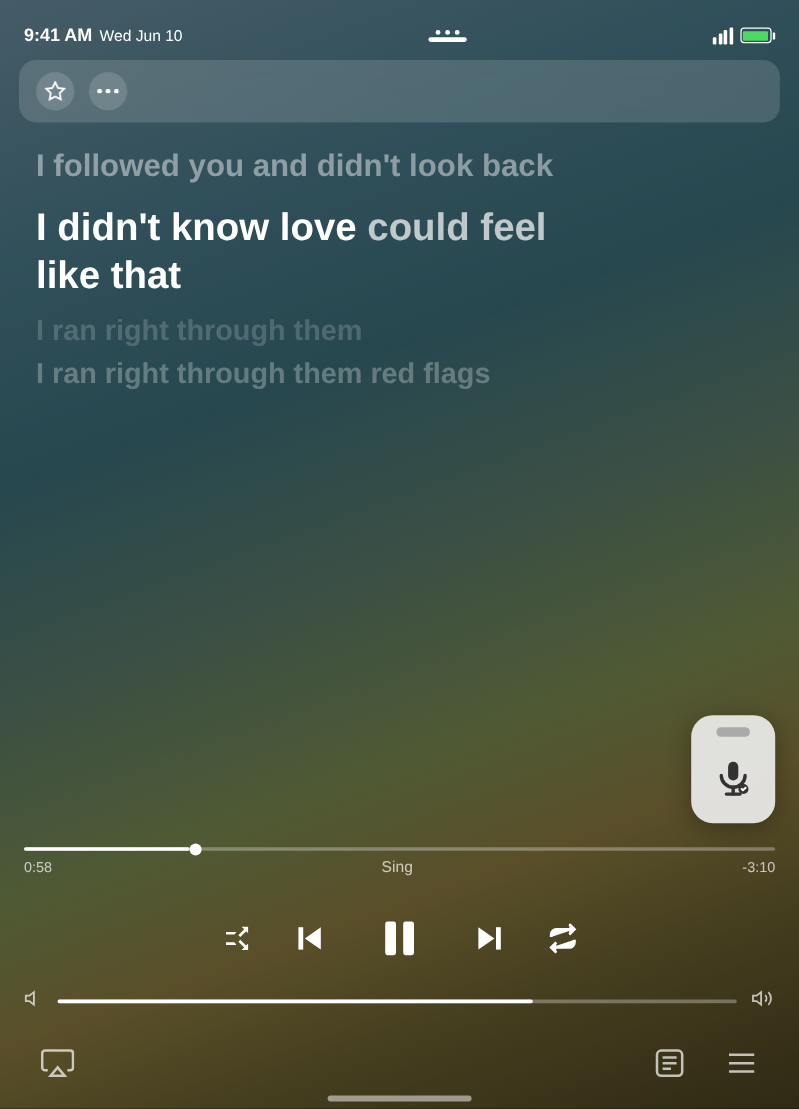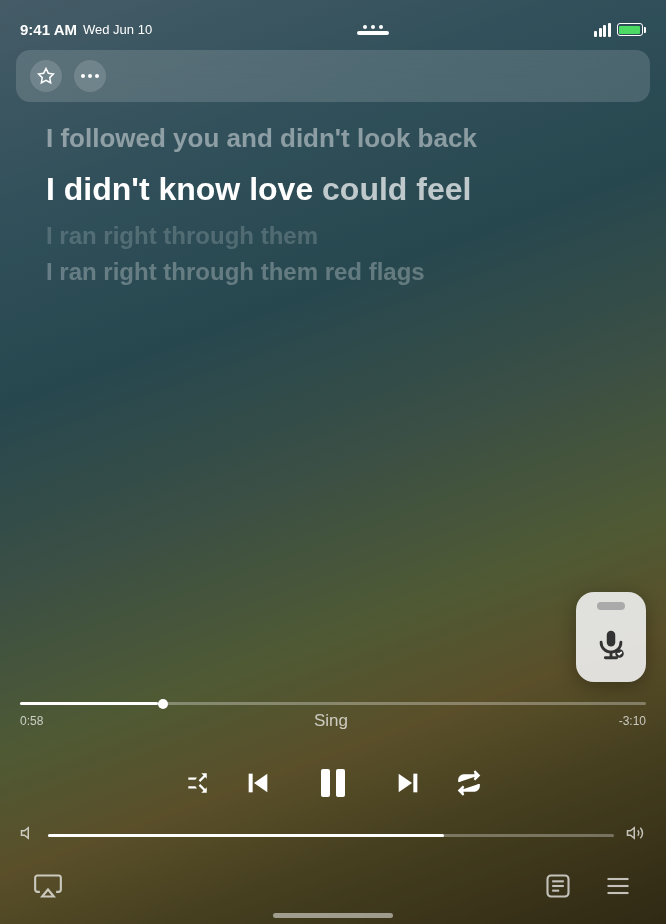--- a/index.html
+++ b/index.html
@@ -224,21 +224,20 @@
       gap: 0;
       position: relative;
     }
 
     .lyric-line {
       color: rgba(255,255,255,0.45);
       font-size: 26px;
       font-weight: 700;
       line-height: 1.25;
       margin-bottom: 6px;
-      margin-left: 16px;
     }
 
     .lyric-line.active {
       color: white;
       font-size: 32px;
       font-weight: 800;
       margin-top: 8px;
       margin-bottom: 12px;
     }
 
@@ -311,21 +310,21 @@
 
     #progress-labels {
       display: flex;
       justify-content: space-between;
       align-items: center;
       font-size: 12px;
       color: rgba(255,255,255,0.7);
     }
 
     #progress-center-label {
-      font-size: 17px;
+      font-size: 13px;
       color: rgba(255,255,255,0.7);
       font-weight: 500;
     }
 
     
     #controls {
       display: flex;
       align-items: center;
       justify-content: center;
       gap: 32px;
@@ -458,20 +457,21 @@
         </svg>
       </div>
     </div>
   </div>
 
   <div id="lyrics-area">
     <div class="lyric-line">I followed you and didn't look back</div>
 
     <div class="lyric-line active">
       <span>I didn't know love </span><span style="color:rgba(255,255,255,0.7);font-weight:700;">could feel</span><br>
+      <span>like that</span>
     </div>
 
     <div class="lyric-line dim" style="color:rgba(255,255,255,0.18);">I ran right through them</div>
     <div class="lyric-line dim">I ran right through them red flags</div>
 
     <div id="sing-btn">
       <div id="sing-handle"></div>
       <div id="mic-icon">
         <svg width="34" height="34" viewBox="0 0 24 24" fill="none">
           <rect x="9" y="2" width="6" height="11" rx="3" fill="#333"></rect>

